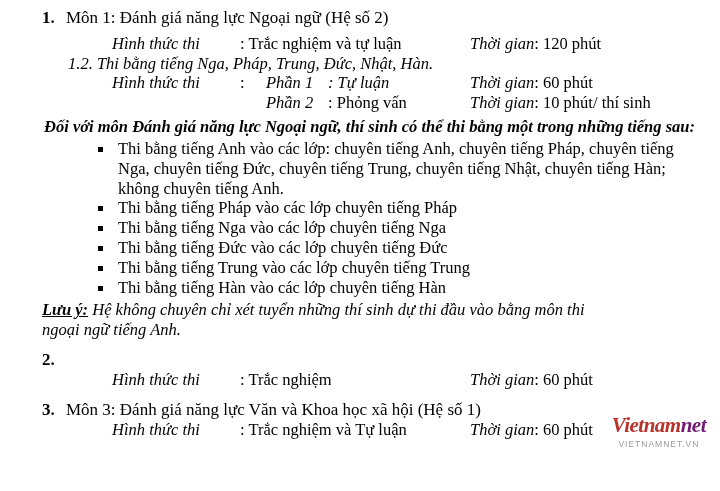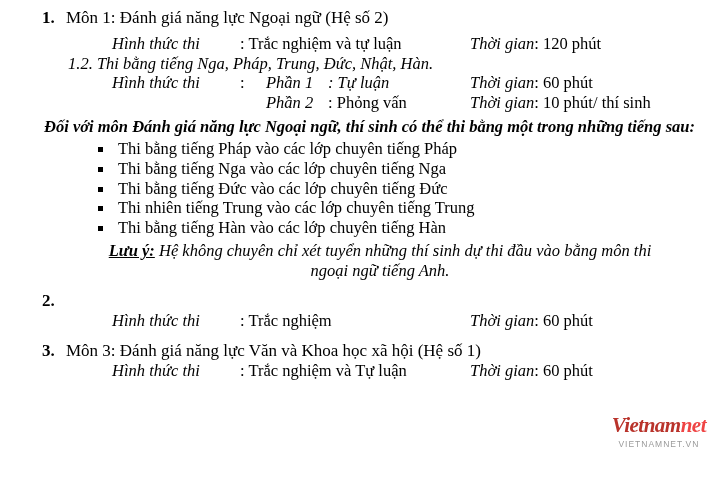--- a/index.html
+++ b/index.html
@@ -95,25 +95,24 @@
     left: 0;
     top: 8px;
     width: 5px;
     height: 5px;
     background: #000;
   }
 
   .note {
     font-size: 16.5px;
     font-style: italic;
-    margin-left: 90px;
+    margin-left: 42px;
     margin-top: 3px;
     max-width: 580px;
     line-height: 1.2;
-    text-align: center;
   }
   .note .u {
     font-weight: bold;
     text-decoration: underline;
   }
   .spacer-6 { height: 6px; }
   .spacer-8 { height: 8px; }
   .spacer-10 { height: 10px; }
 
   
@@ -125,21 +124,21 @@
     pointer-events: none;
   }
   .watermark .wm-main {
     font-family: "Liberation Serif", serif;
     font-weight: bold;
     font-style: italic;
     font-size: 21px;
     color: #b9332b;
     letter-spacing: -0.5px;
   }
-  .watermark .wm-main .net { color: #ef4444; font-style: italic; }
+  .watermark .wm-main .net { color: #701a75; font-style: italic; }
   .watermark .wm-sub {
     font-family: "Liberation Sans", sans-serif;
     font-size: 8.5px;
     color: #9a9a9a;
     letter-spacing: 1px;
     margin-top: 1px;
   }
 </style>
 </head>
 <body>
@@ -177,24 +176,25 @@
     <span class="val" style="width:26px;flex:none;"></span>
     <span class="lbl" style="width:62px;flex:none;">Phần 2</span>
     <span class="val col-b" style="width:142px;">: Phỏng vấn</span>
     <span class="lbl">Thời gian</span>
     <span class="val">: 10 phút/ thí sinh</span>
   </div>
 
   <div class="para-bi line">Đối với môn Đánh giá năng lực Ngoại ngữ, thí sinh có thể thi bằng một trong những tiếng sau:</div>
 
   <ul class="bullets">
+    <li><span class="sq"></span><span>Thi bằng tiếng Anh vào các lớp: chuyên tiếng Anh, chuyên tiếng Pháp, chuyên tiếng Nga, chuyên tiếng Đức, chuyên tiếng Trung, chuyên tiếng Nhật, chuyên tiếng Hàn; không chuyên tiếng Anh.</span></li>
     <li><span class="sq"></span><span>Thi bằng tiếng Pháp vào các lớp chuyên tiếng Pháp</span></li>
     <li><span class="sq"></span><span>Thi bằng tiếng Nga vào các lớp chuyên tiếng Nga</span></li>
     <li><span class="sq"></span><span>Thi bằng tiếng Đức vào các lớp chuyên tiếng Đức</span></li>
-    <li><span class="sq"></span><span>Thi nhiên tiếng Trung vào các lớp chuyên tiếng Trung</span></li>
+    <li><span class="sq"></span><span>Thi bằng tiếng Trung vào các lớp chuyên tiếng Trung</span></li>
     <li><span class="sq"></span></li>
     <li><span class="sq"></span><span>Thi bằng tiếng Hàn vào các lớp chuyên tiếng Hàn</span></li>
   </ul>
 
   <div class="note">
     <span class="u">Lưu ý:</span><span> Hệ không chuyên chỉ xét tuyển những thí sinh dự thi đầu vào bằng môn thi ngoại ngữ tiếng Anh.</span>
   </div>
 
   <div class="spacer-10"></div>
 

